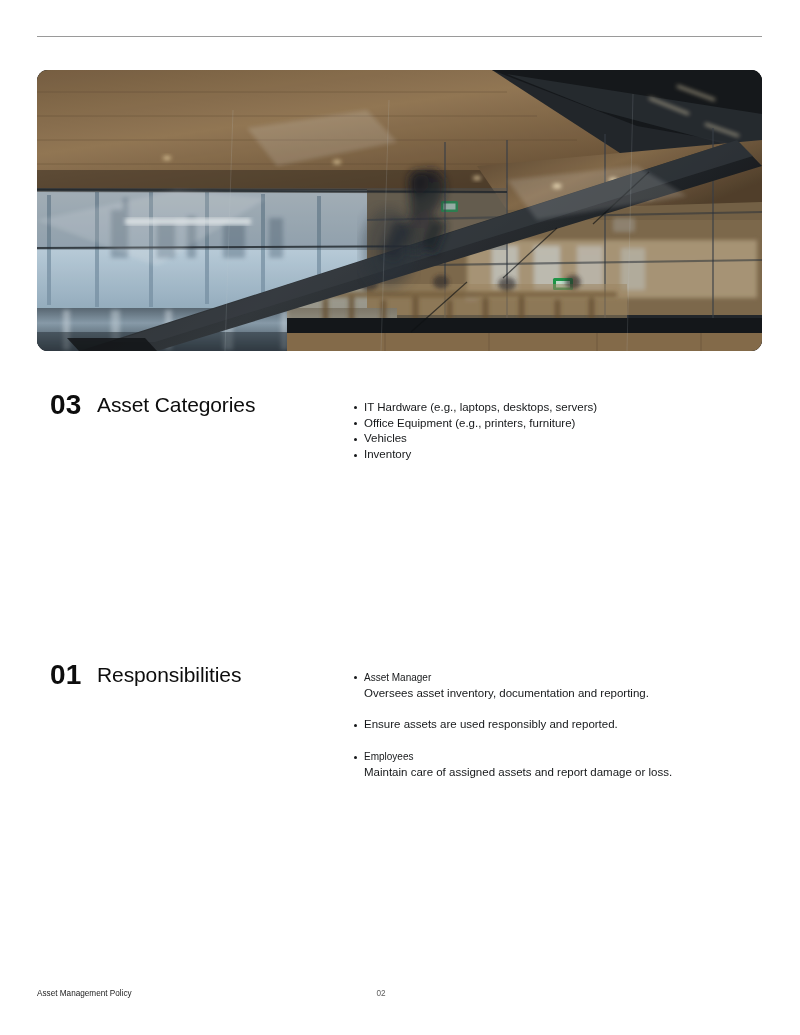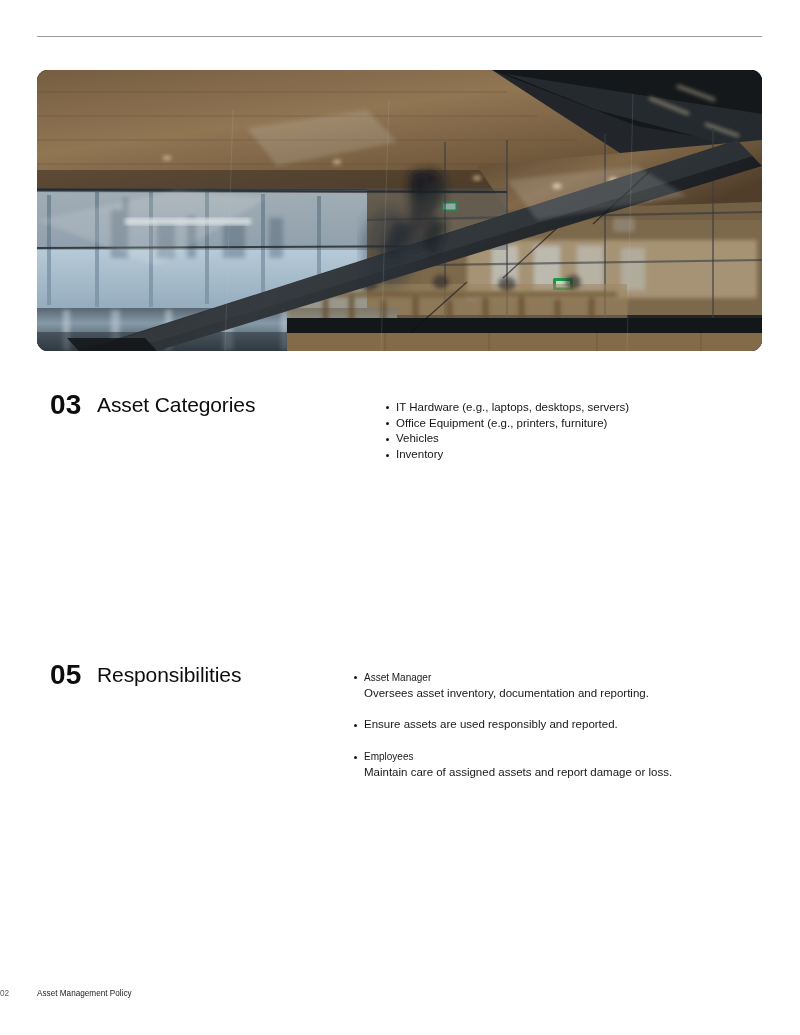--- a/index.html
+++ b/index.html
@@ -80,21 +80,20 @@
   ul.plain-list {
     margin: 0;
     padding: 0 0 0 13px;
     list-style: none;
   }
   ul.plain-list li {
     position: relative;
     font-size: 11.5px;
     line-height: 15.7px;
     color: #16181a;
-    margin-left: 32px;
   }
   ul.plain-list li::before {
     content: "";
     position: absolute;
     left: -10px;
     top: 6.4px;
     width: 3px;
     height: 3px;
     border-radius: 50%;
     background: #16181a;
@@ -141,21 +140,21 @@
     top: 988px;
     font-size: 8.2px;
     line-height: 11px;
     color: #1b1b1b;
   }
   .footer-right {
     position: absolute;
     left: 0;
     top: 988px;
     width: 762px;
-    text-align: left;
+    text-align: center;
     font-size: 8.2px;
     line-height: 11px;
     color: #5d5d5d;
   }
 </style>
 </head>
 <body>
 
 <div class="top-rule"></div>
 
@@ -390,21 +389,21 @@
     <ul class="plain-list">
       <li>IT Hardware (e.g., laptops, desktops, servers)</li>
       <li>Office Equipment (e.g., printers, furniture)</li>
       <li>Vehicles</li>
       <li>Inventory</li>
     </ul>
   </div>
 </div>
 
 <div class="section" id="section-04">
-  <div class="sec-num">05</div>
+  <div class="sec-num">01</div>
   <div class="sec-title">Responsibilities</div>
   <div class="sec-body">
     <ul class="group-list">
       <li>
         <span class="grp-title">Asset Manager</span>
         <span class="grp-desc">Oversees asset inventory, documentation and reporting.</span>
       </li>
       <li>
         <span class="grp-desc">Ensure assets are used responsibly and reported.</span>
       </li>

